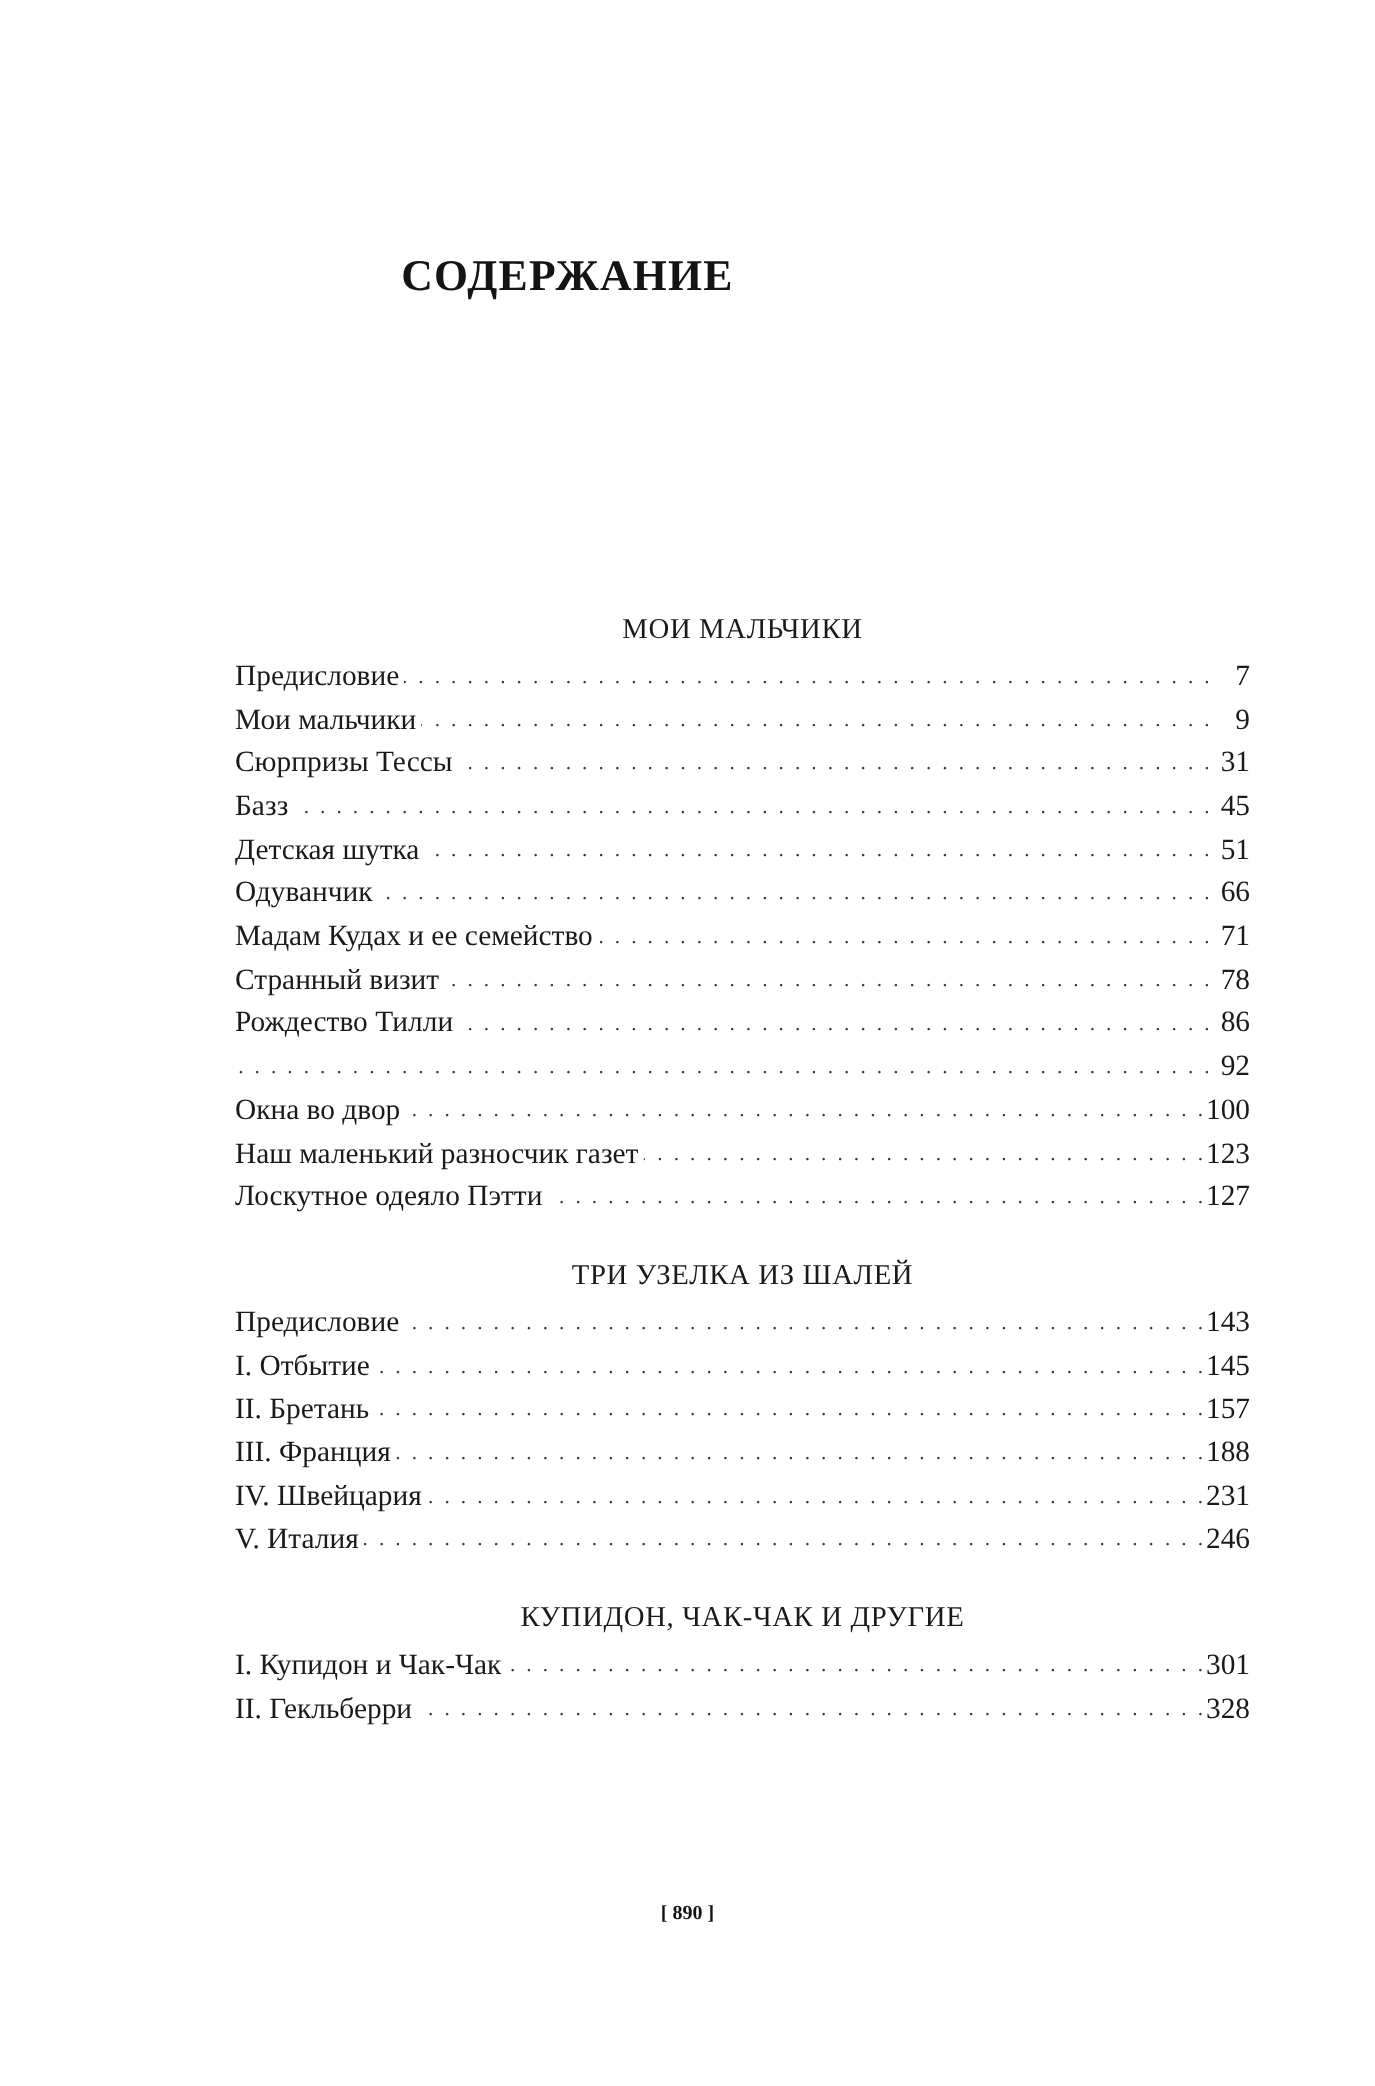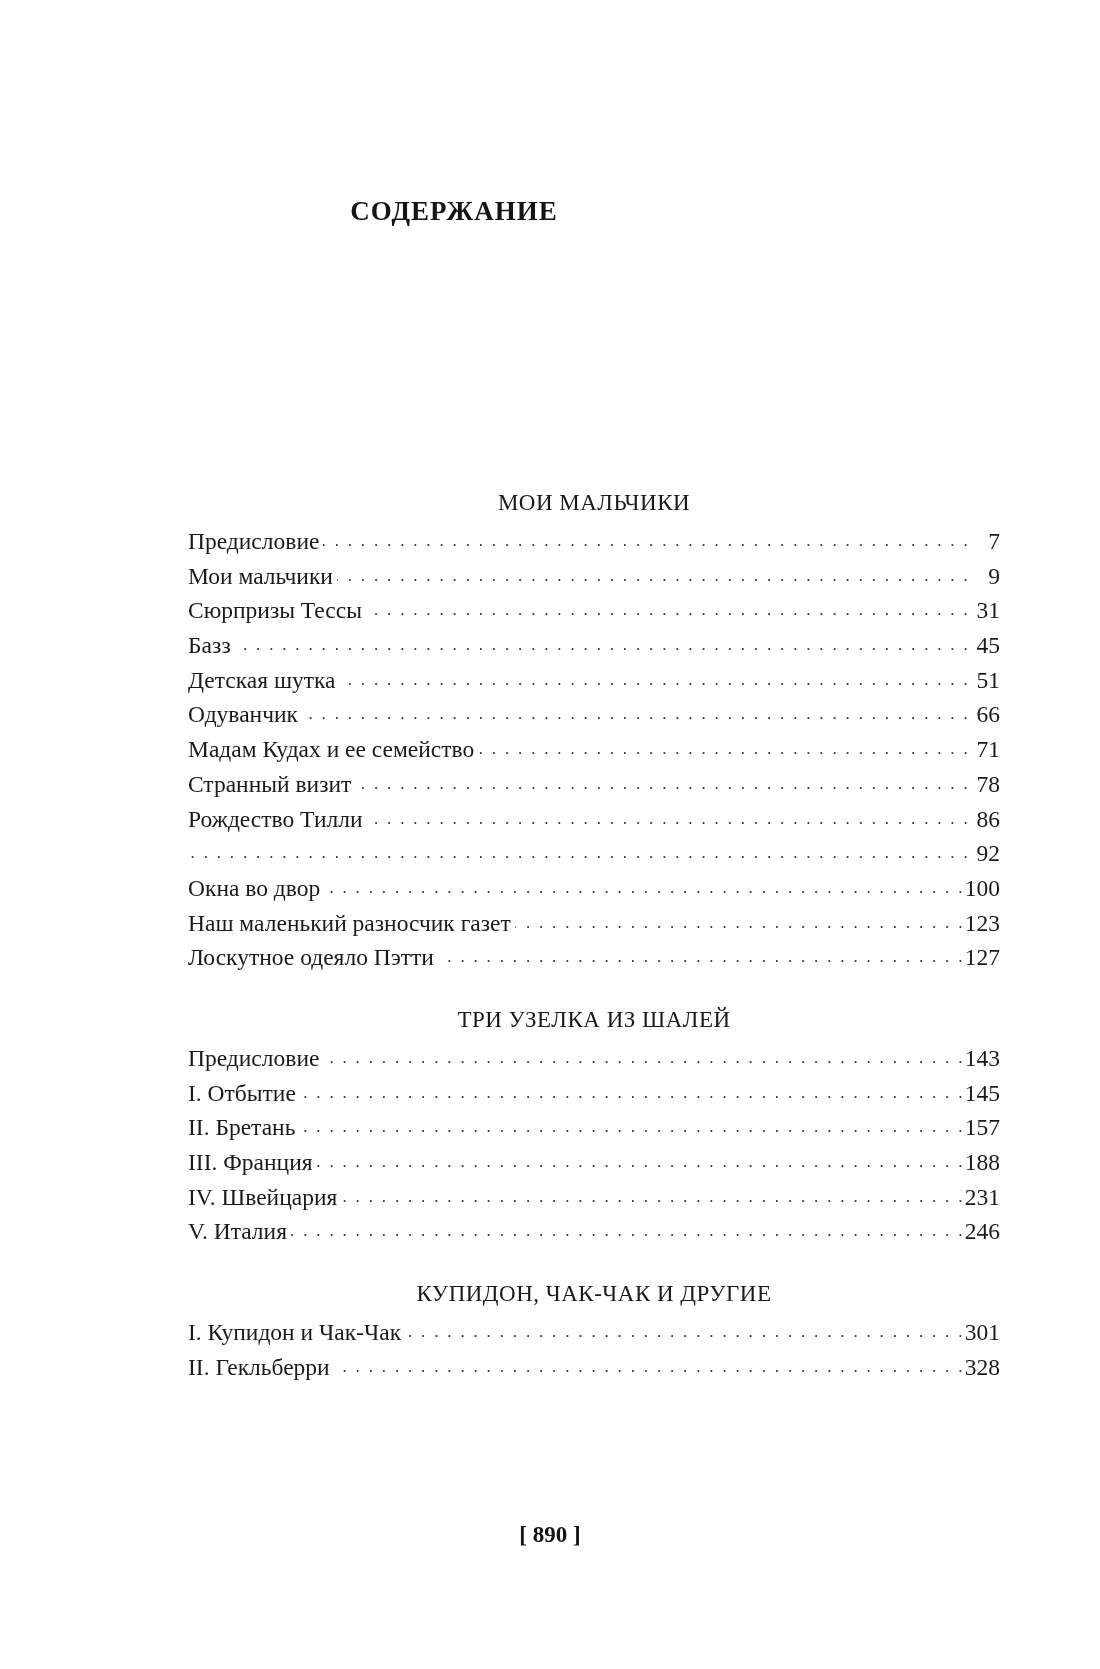--- a/index.html
+++ b/index.html
@@ -15,21 +15,21 @@
       color: #1a1a1a;
       font-family: "Liberation Serif", "DejaVu Serif", serif;
     }
     .page-title {
       position: absolute;
       left: 0;
       width: 908px;
       top: 178px;
       text-align: center;
       font-weight: bold;
-      font-size: 27px;
+      font-size: 35px;
       letter-spacing: 1px;
       color: #141414;
     }
     .toc {
       position: absolute;
       left: 188px;
       width: 812px;
       top: 486px;
     }
     .section-heading {
@@ -39,21 +39,21 @@
       height: 34px;
       line-height: 34px;
       margin-bottom: 4px;
       color: #1a1a1a;
     }
     .section + .section .section-heading {
       margin-top: 28px;
     }
     .entry {
       display: flex;
-      align-items: center;
+      align-items: flex-end;
       height: 34.7px;
       line-height: 34.7px;
       font-size: 23.5px;
       white-space: nowrap;
     }
     .entry-title {
       flex: 0 0 auto;
       padding-right: 4px;
     }
     .entry-leader {
@@ -77,21 +77,21 @@
       text-align: right;
       min-width: 30px;
     }
     .footer-page {
       position: absolute;
       left: 0;
       width: 1100px;
       top: 1522px;
       text-align: center;
       font-weight: bold;
-      font-size: 23px;
+      font-size: 16px;
       color: #141414;
     }
   </style>
 </head>
 <body>
 
 <h1 class="page-title">СОДЕРЖАНИЕ</h1>
 
 <div class="toc">
 

